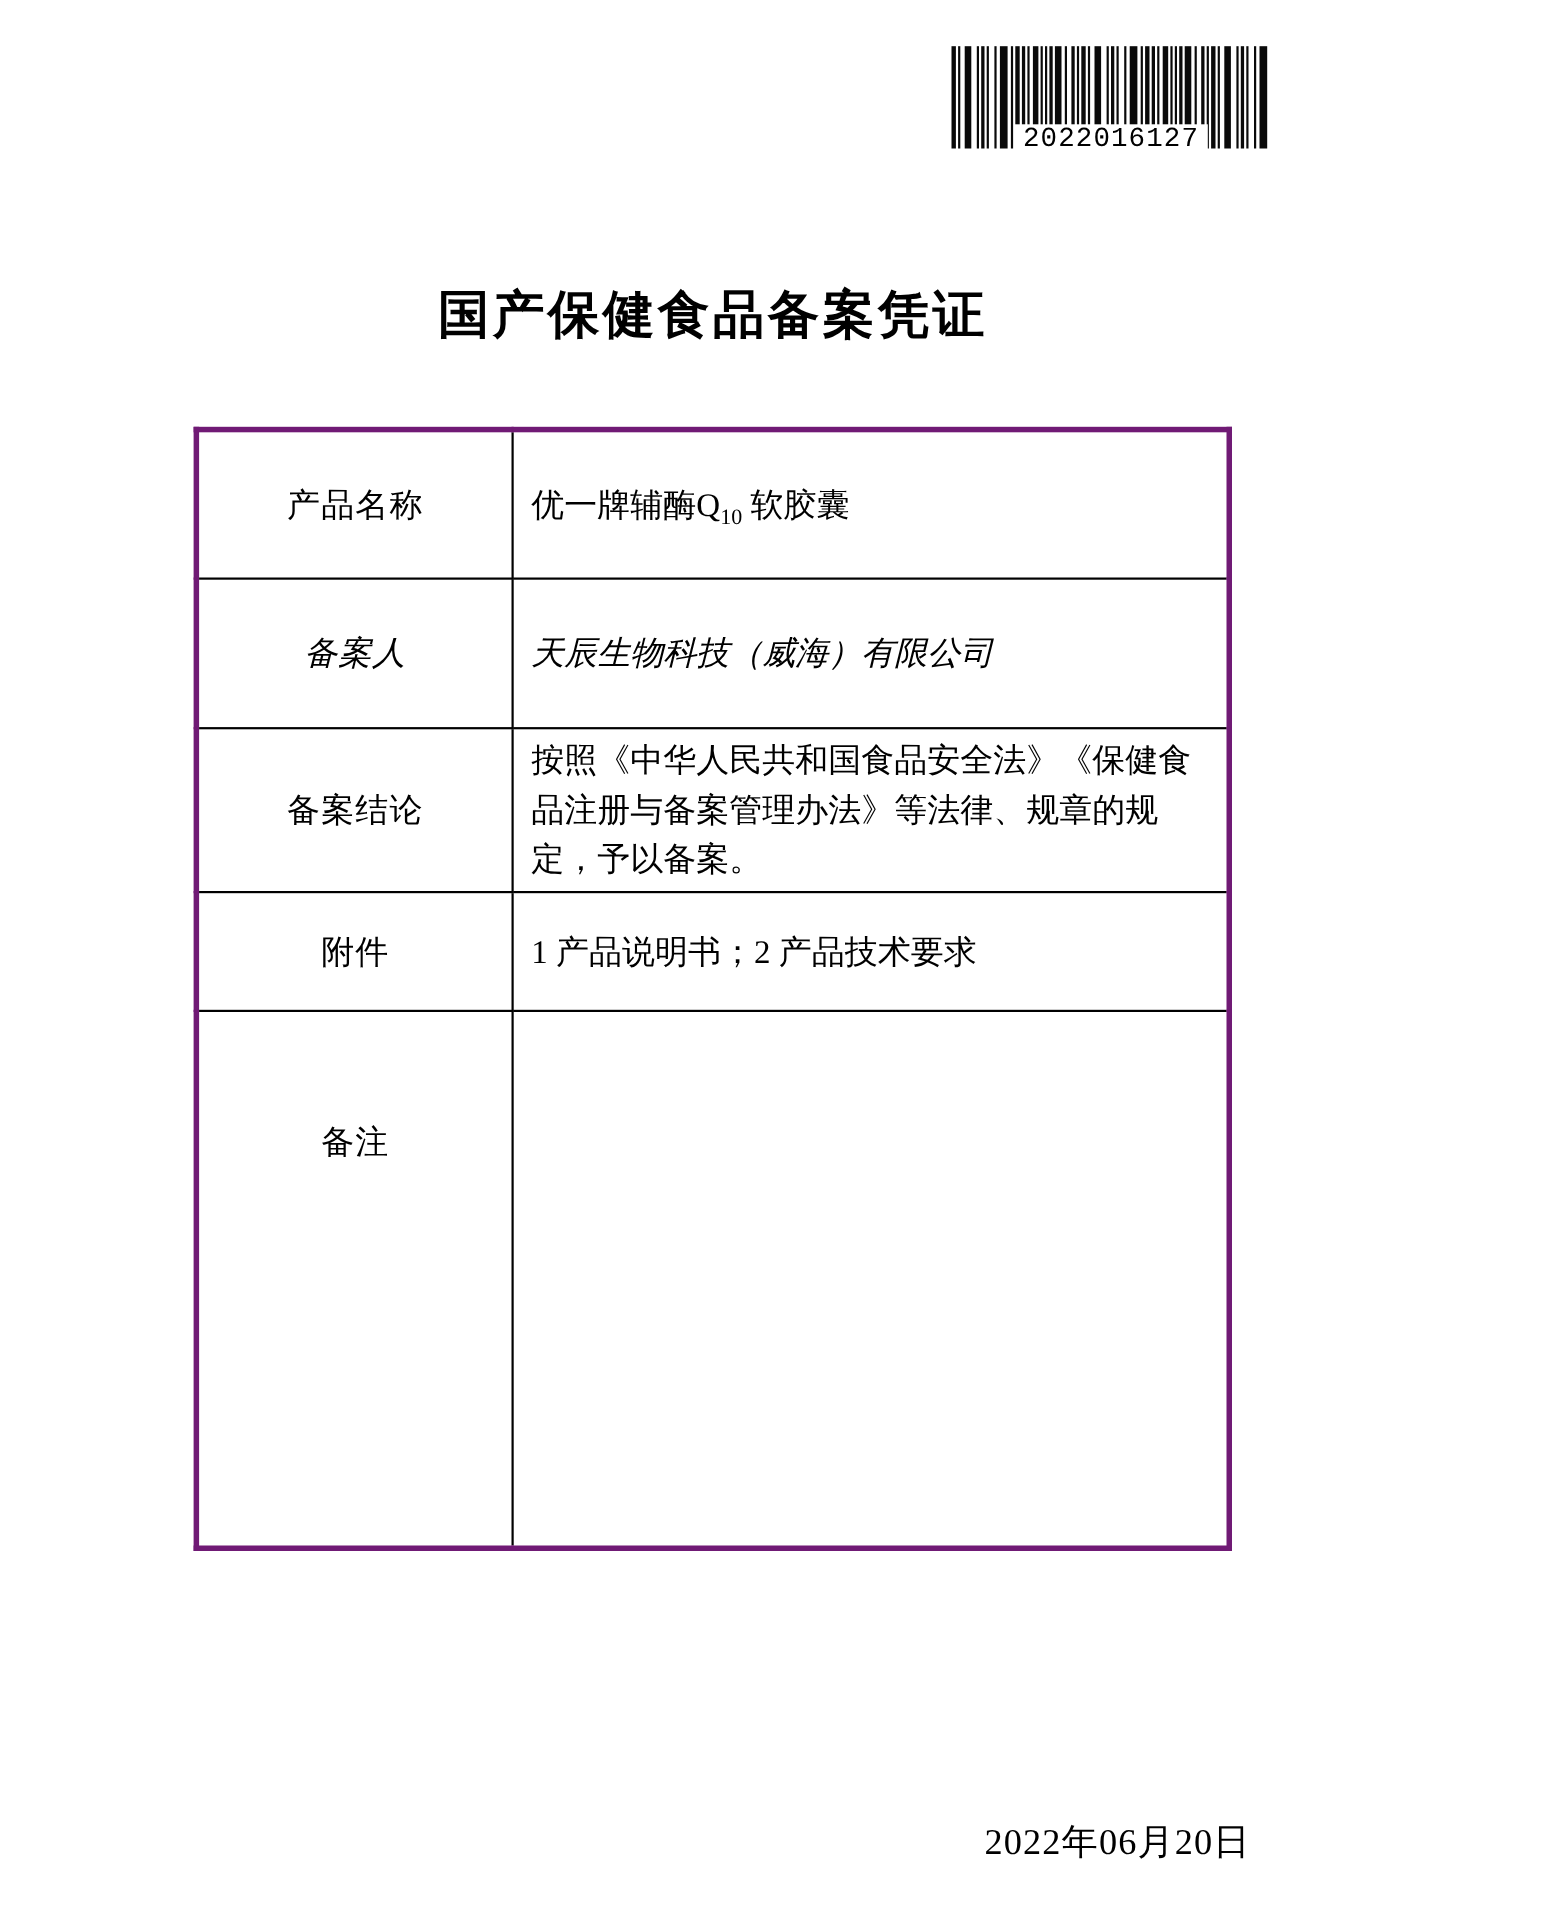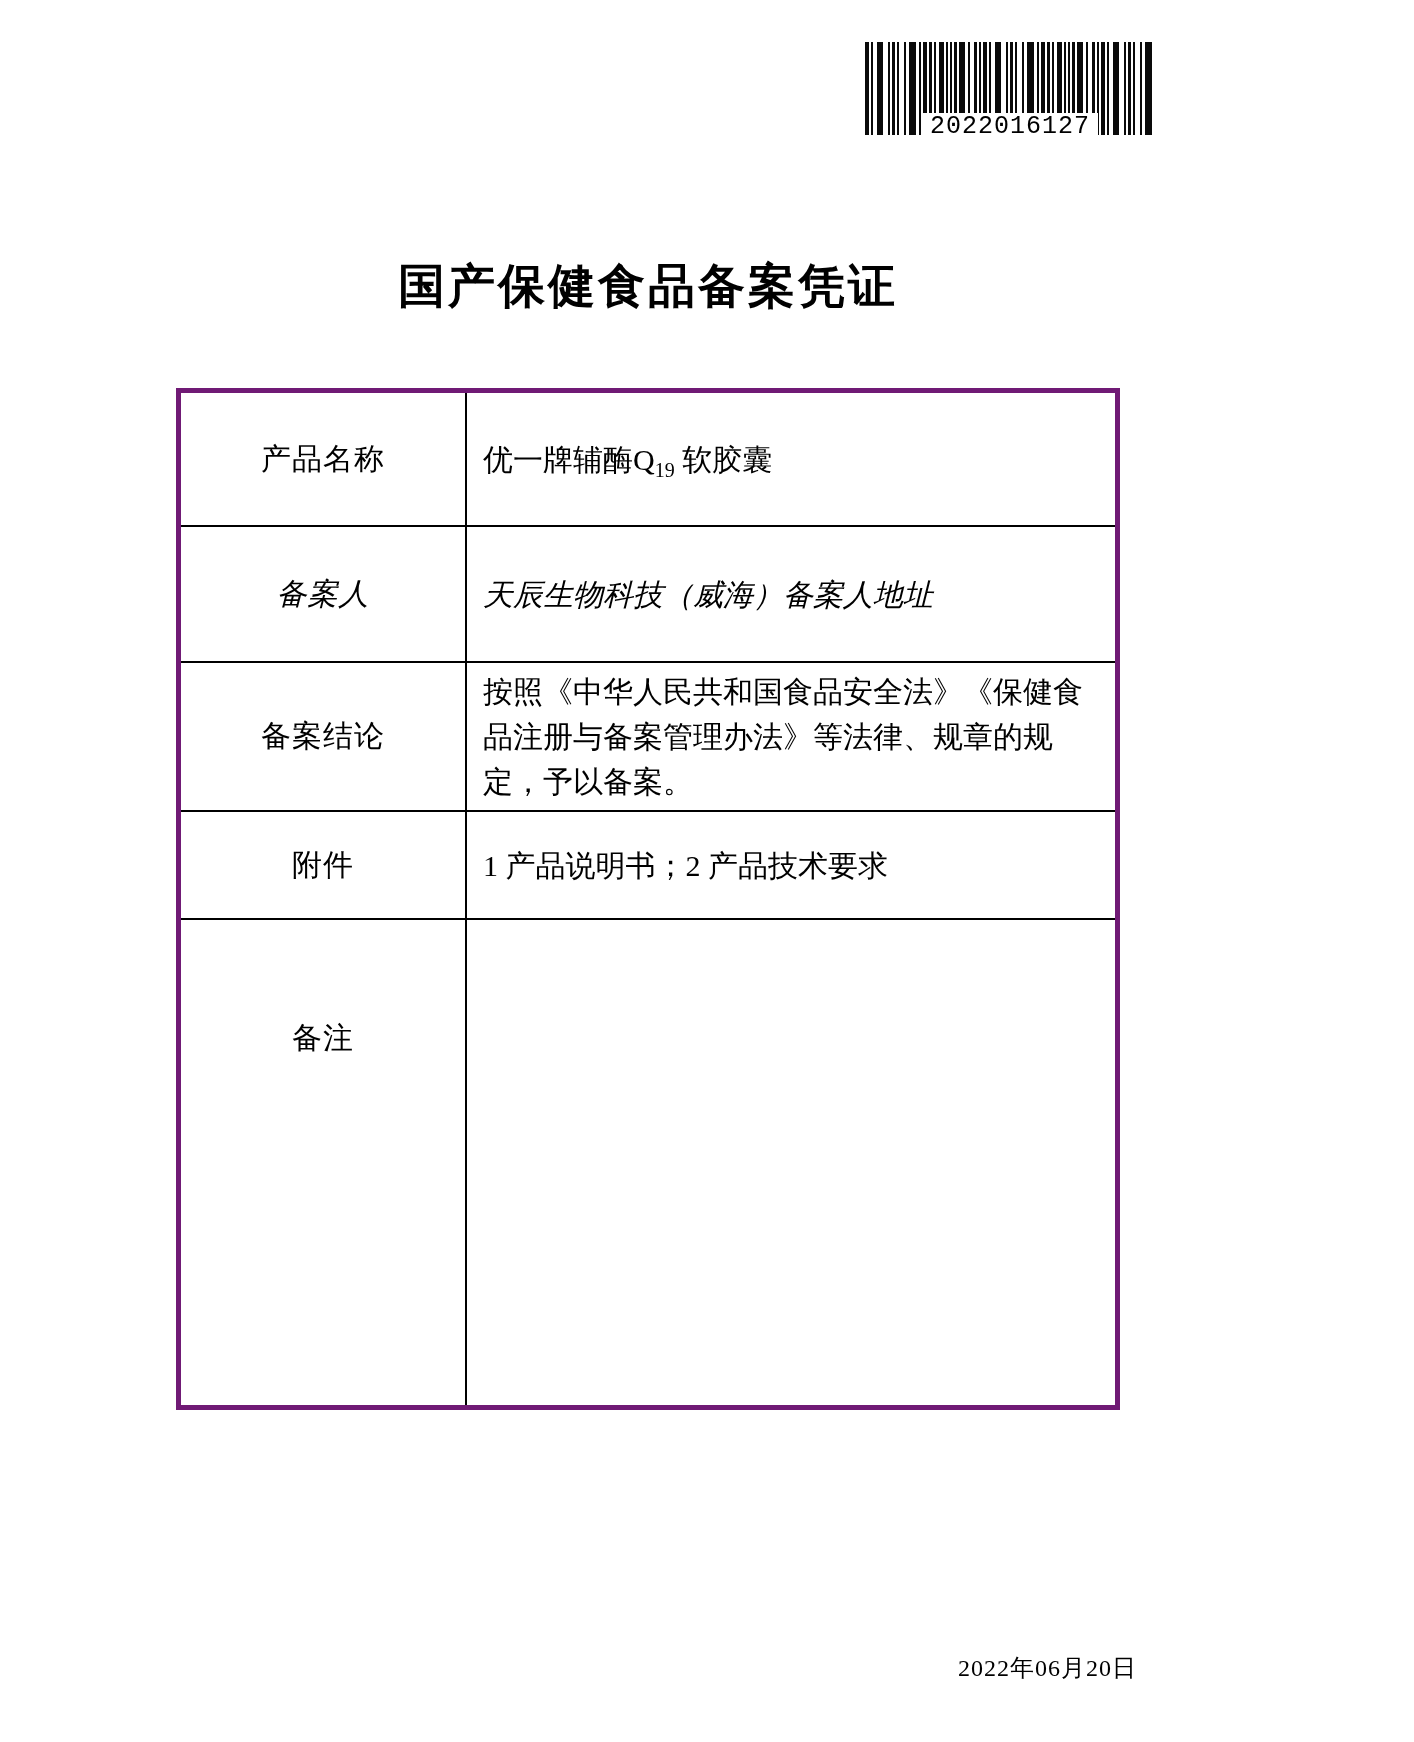--- a/index.html
+++ b/index.html
@@ -100,21 +100,21 @@
   .cell-value sub {
     font-size: 20px;
     line-height: 0;
   }
 
   
   .footer-date {
     position: absolute;
     top: 1652px;
     right: 277px;
-    font-size: 24px;
+    font-size: 33px;
     letter-spacing: 1px;
   }
 </style>
 </head>
 <body>
 
 <div class="barcode-wrap">
   <div class="barcode-bars" id="barcode-bars">
       <div class="bar" style="width: 4px;"></div>
       <div class="gap" style="width: 2px;"></div>
@@ -216,25 +216,25 @@
   <div class="barcode-number">2022016127</div>
 </div>
 
 <h1 class="doc-title">国产保健食品备案凭证</h1>
 
 <div class="cert-table-wrap">
   <table class="cert">
     <tbody>
       <tr class="row-name">
         <td class="cell-label">产品名称</td>
-        <td class="cell-value"><span>优一牌辅酶Q</span><sub>19</sub><span> 软胶囊</span></td>
+        <td class="cell-value"><span>优一牌辅酶Q</span><sub>10</sub><span> 软胶囊</span></td>
       </tr>
       <tr class="row-holder">
         <td class="cell-label">备案人</td>
-        <td class="cell-value">天辰生物科技（威海）备案人地址</td>
+        <td class="cell-value">天辰生物科技（威海）有限公司</td>
       </tr>
       <tr class="row-concl">
         <td class="cell-label">备案结论</td>
         <td class="cell-value">按照《中华人民共和国食品安全法》《保健食品注册与备案管理办法》等法律、规章的规定，予以备案。</td>
       </tr>
       <tr class="row-attach">
         <td class="cell-label">附件</td>
         <td class="cell-value">1 产品说明书；2 产品技术要求</td>
       </tr>
       <tr class="row-remark">

